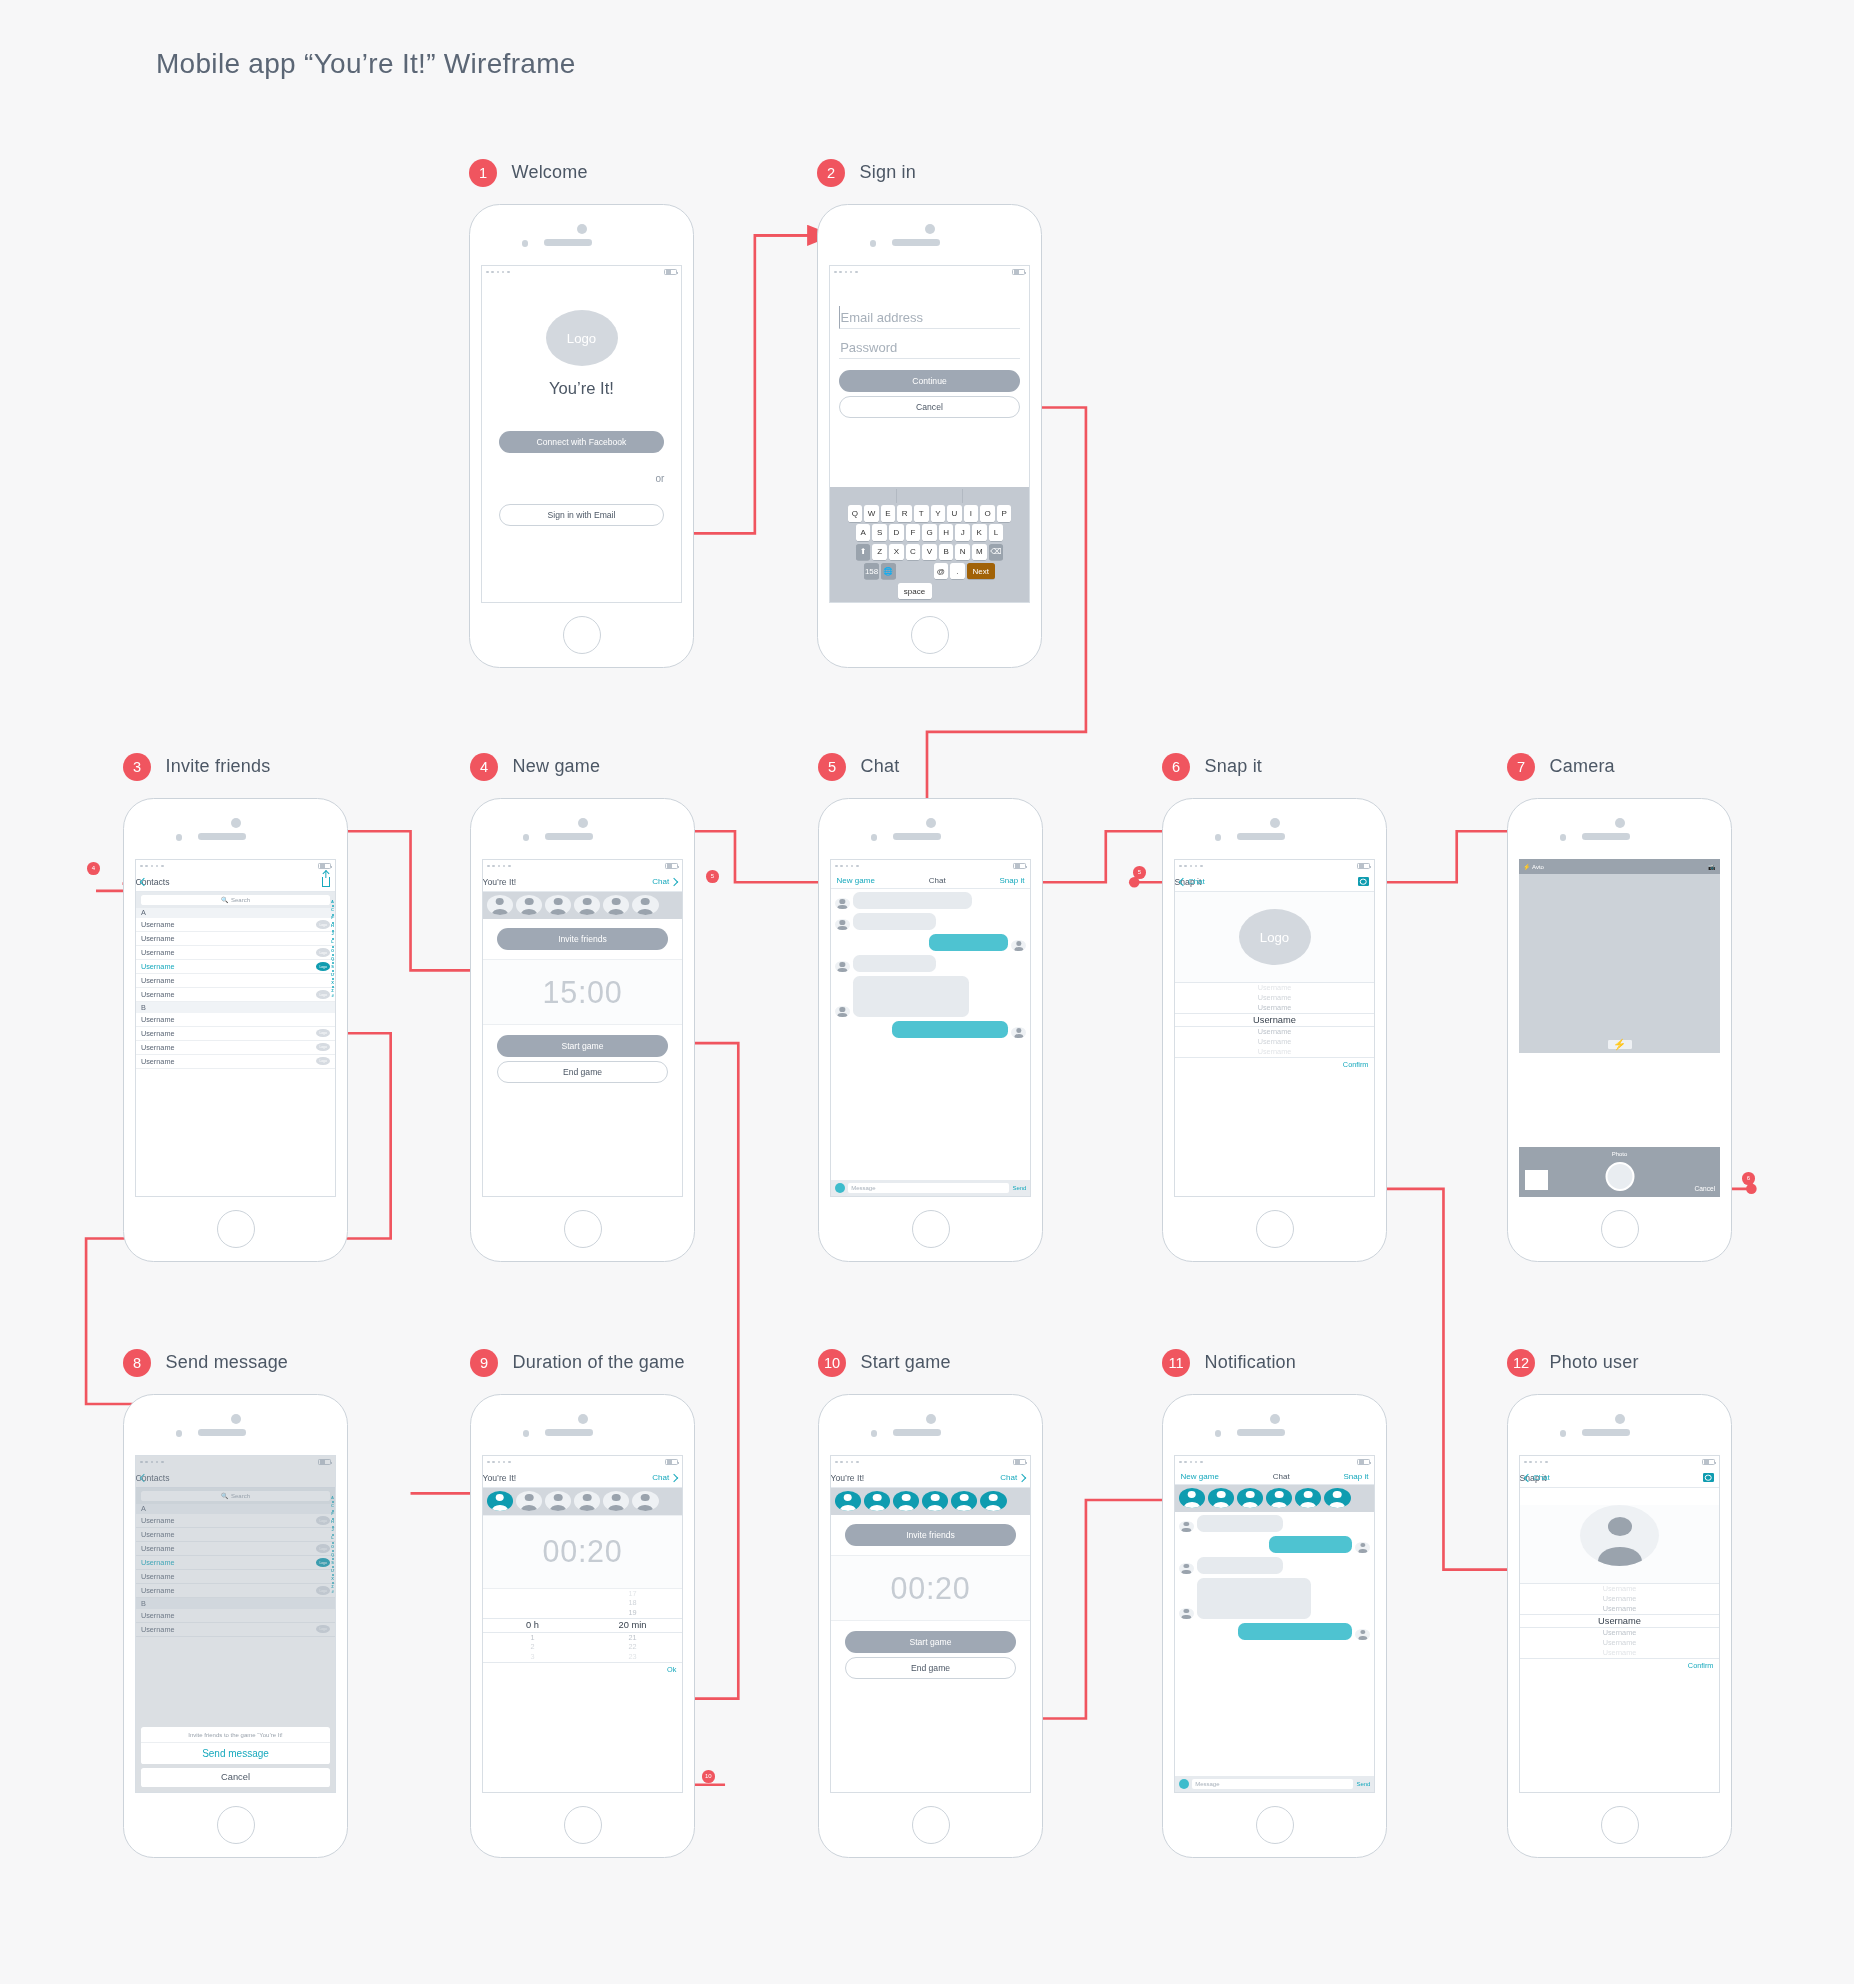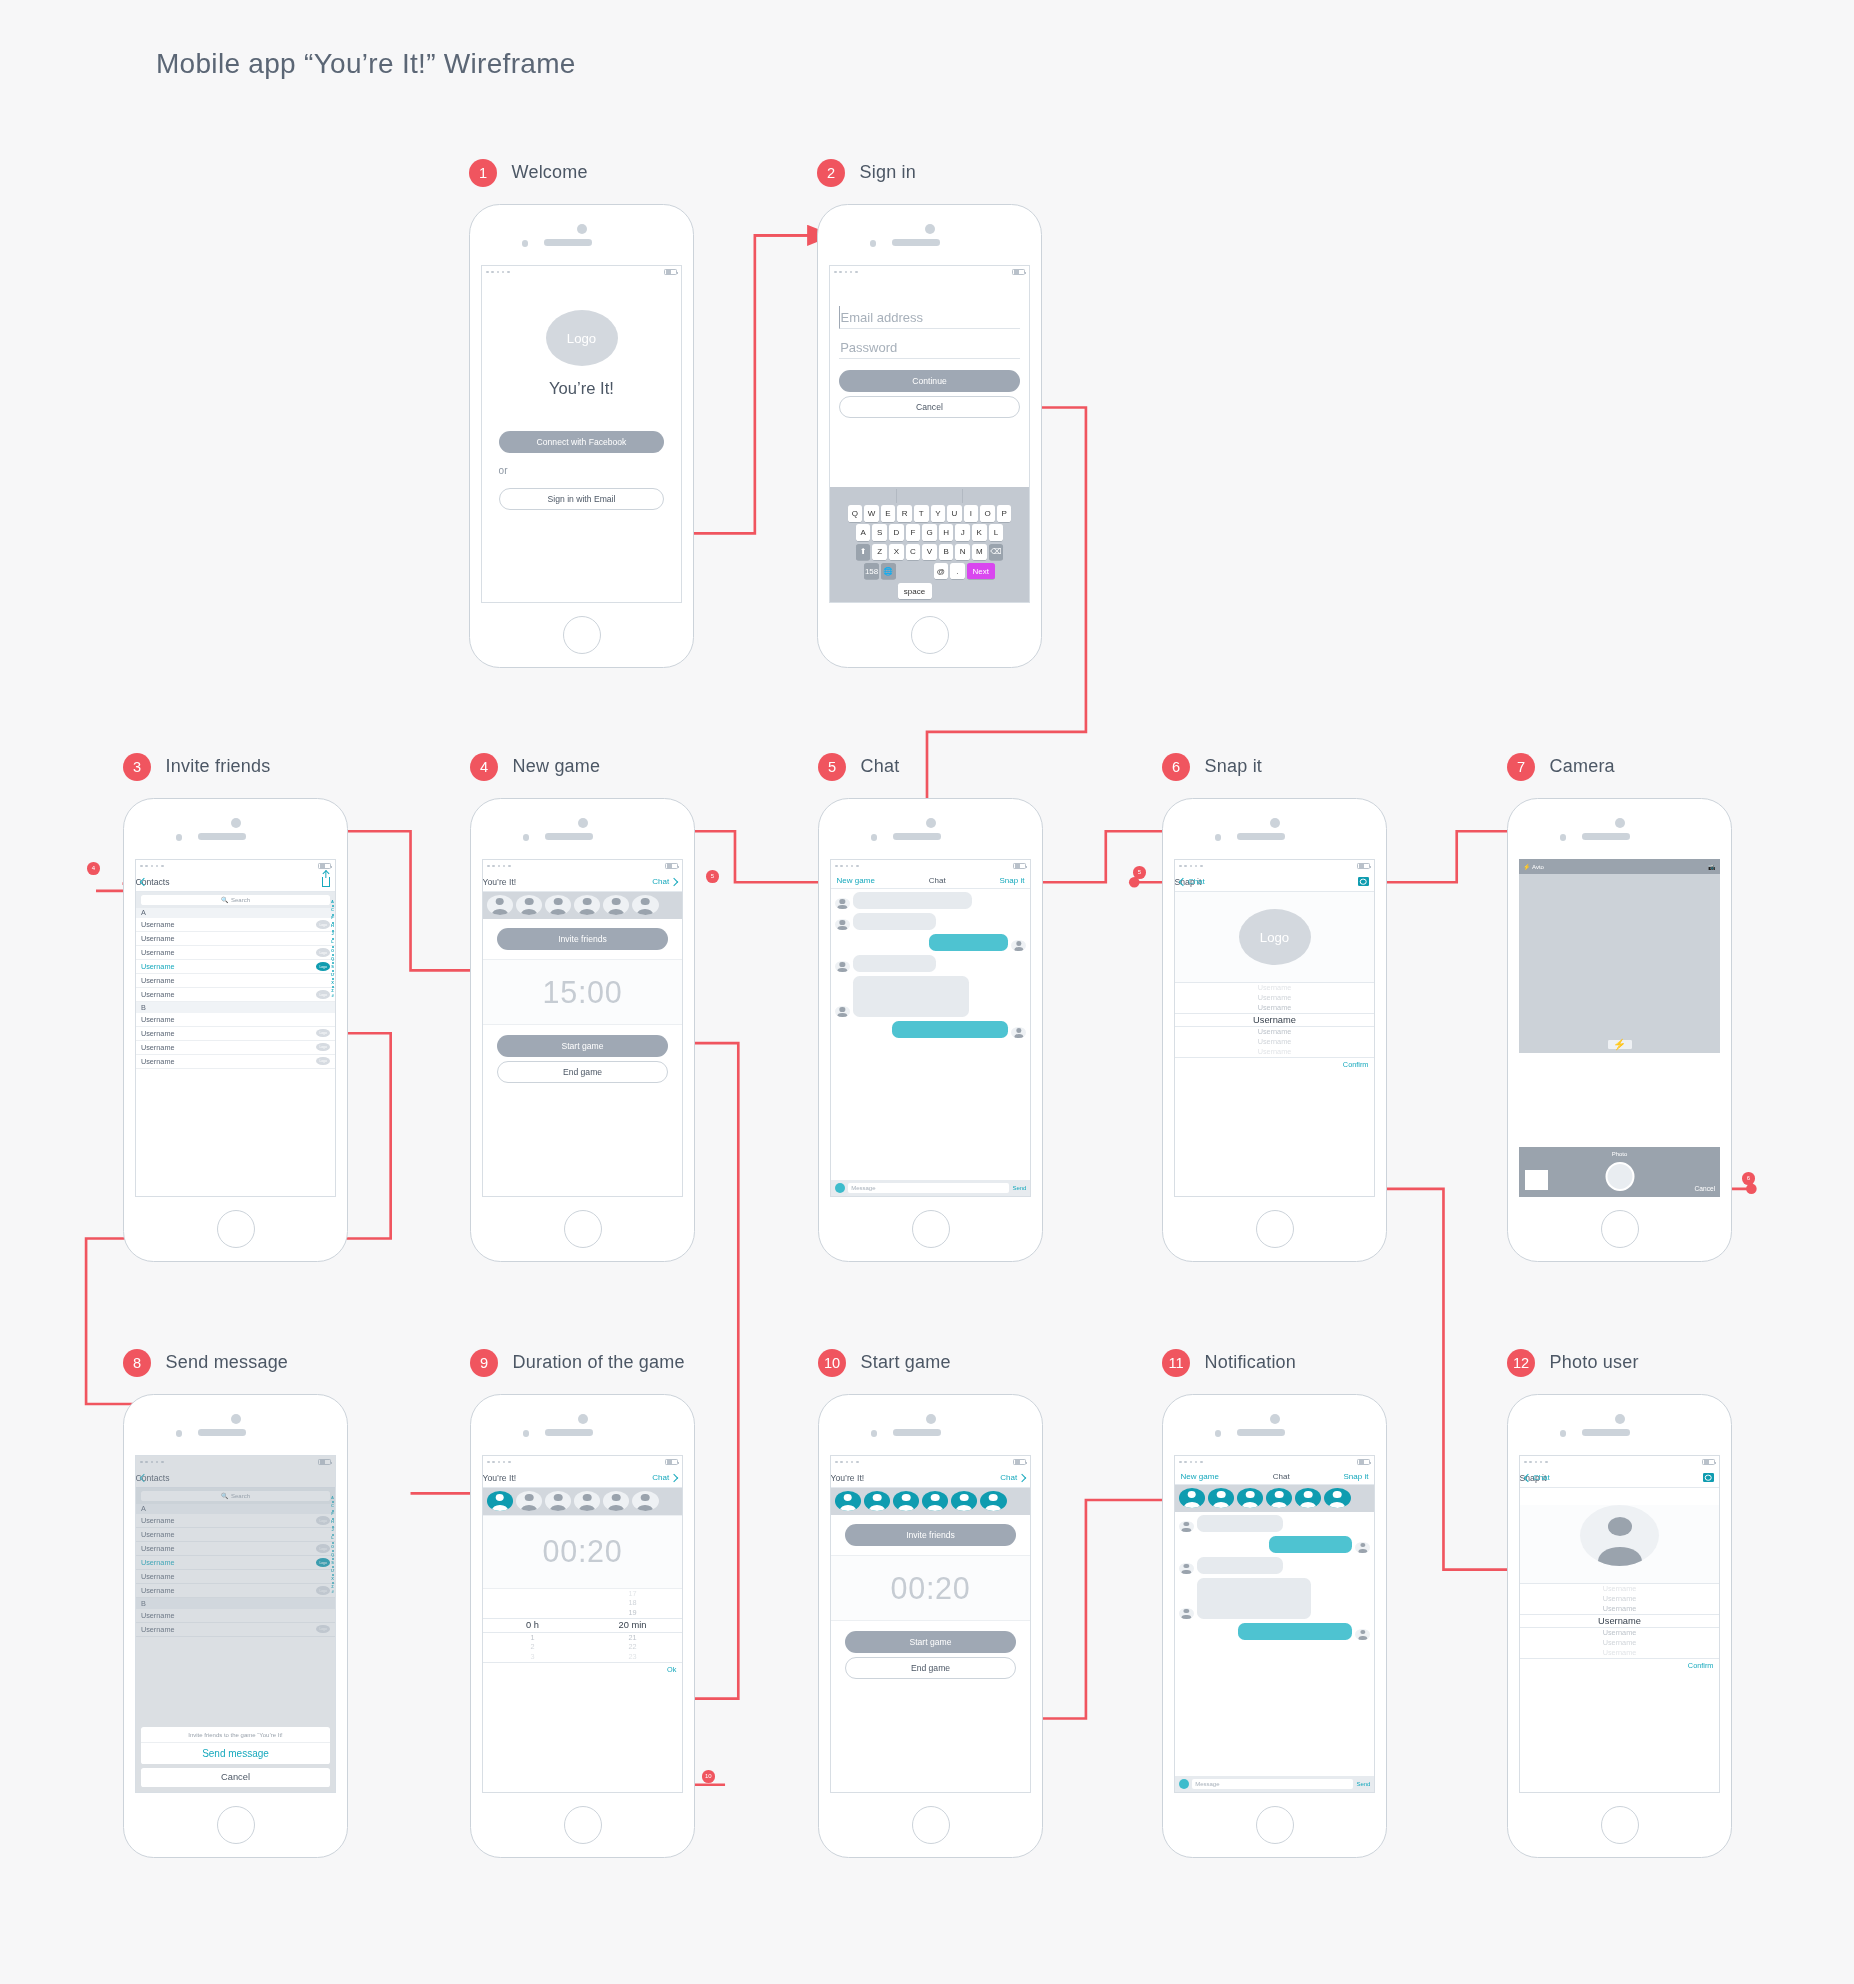--- a/index.html
+++ b/index.html
@@ -62,34 +62,34 @@
   .chev-r { display:inline-block; width:6px; height:6px; border-right:1.6px solid #17a9bd; border-top:1.6px solid #17a9bd; transform: rotate(45deg); }
 
   .logo-oval { width: 72px; height: 56px; border-radius: 50%; background: #d3d8de; color: #fff; display: flex; align-items: center; justify-content: center; font-size: 13.2px; }
   .btn-solid { height: 22px; border-radius: 11.3px; background: #9fa8b4; color: #fff; display:flex; align-items:center; justify-content:center; font-size: 8.6px; }
   .btn-ghost { height: 22px; border-radius: 11.3px; border: 0.7px solid #ccd3da; color: #4c5765; display:flex; align-items:center; justify-content:center; font-size: 8.6px; background:#fff; }
 
   
   .s1-body { padding: 32px 17px 0; display:flex; flex-direction:column; align-items:center; }
   .s1-app { margin-top: 13.2px; font-size: 16.6px; color: #4c5765; }
   .s1-btns { margin-top: 32px; width: 100%; }
-  .s1-or { text-align:left; font-size: 10px; color:#8d97a3; margin: 12px 0; }
+  .s1-or { text-align:right; font-size: 10px; color:#8d97a3; margin: 20px 0; }
 
   
   .field { margin: 0 9.3px; border-bottom: 0.7px solid #dfe4e9; padding: 4px 1.3px 3.3px; font-size: 13px; color: #a7b0ba; }
   .field.caret { border-left: 1.3px solid #9fa8b4; padding-left: 0.7px; }
   .kb { position:absolute; left:0; right:0; bottom:0; background:#c3c9d1; padding: 2px 1.3px 2.6px; }
   .kb-pred { height: 13.2px; display:flex; }
   .kb-pred span { flex:1; border-right:0.7px solid #b2b9c2; }
   .kb-pred span:last-child { border-right:0; }
   .kb-row { display:flex; justify-content:center; gap: 2px; margin-top: 2.6px; }
   .key { background:#fff; border-radius: 2.6px; min-width: 14.6px; height: 16.6px; display:flex; align-items:center; justify-content:center; font-size: 8px; color:#333; box-shadow: 0 0.7px 0 #9aa2ac; }
   .key.dark { background:#9aa3ad; color:#fff; }
   .key.wide { min-width: 34px; margin-top: 20px; }
-  .key.nxt { min-width: 28px; background:#d946ef; color:#fff; }
+  .key.nxt { min-width: 28px; background:#a16207; color:#fff; }
 
   
   .searchwrap { background:#e7ebef; padding: 2.6px 5.3px; }
   .searchbox { background:#fff; border-radius: 2.6px; height: 10.6px; display:flex; align-items:center; justify-content:center; gap:2.6px; font-size: 6px; color:#9aa3ad; }
   .sec { background:#f0f3f6; font-size: 7.3px; color:#5b6675; padding: 0.7px 5.3px; }
   .crow { height: 14px; display:flex; align-items:center; justify-content:space-between; padding: 0 5.3px; border-bottom: 0.7px solid #eceff2; font-size: 7.3px; color:#5b6675; }
   .crow.sel { color: #17a9bd; }
   .avatar-mini { width: 14px; height: 8.6px; border-radius: 50%; background:#d6dbe1; color:#fff; font-size:3.3px; display:flex; align-items:center; justify-content:center; }
   .avatar-mini.on { background:#0f9cb0; }
   .alpha { position:absolute; right: 1.3px; top: 40px; display:flex; flex-direction:column; align-items:center; font-size: 4px; color:#17a9bd; line-height: 1.18; font-weight:bold; }

